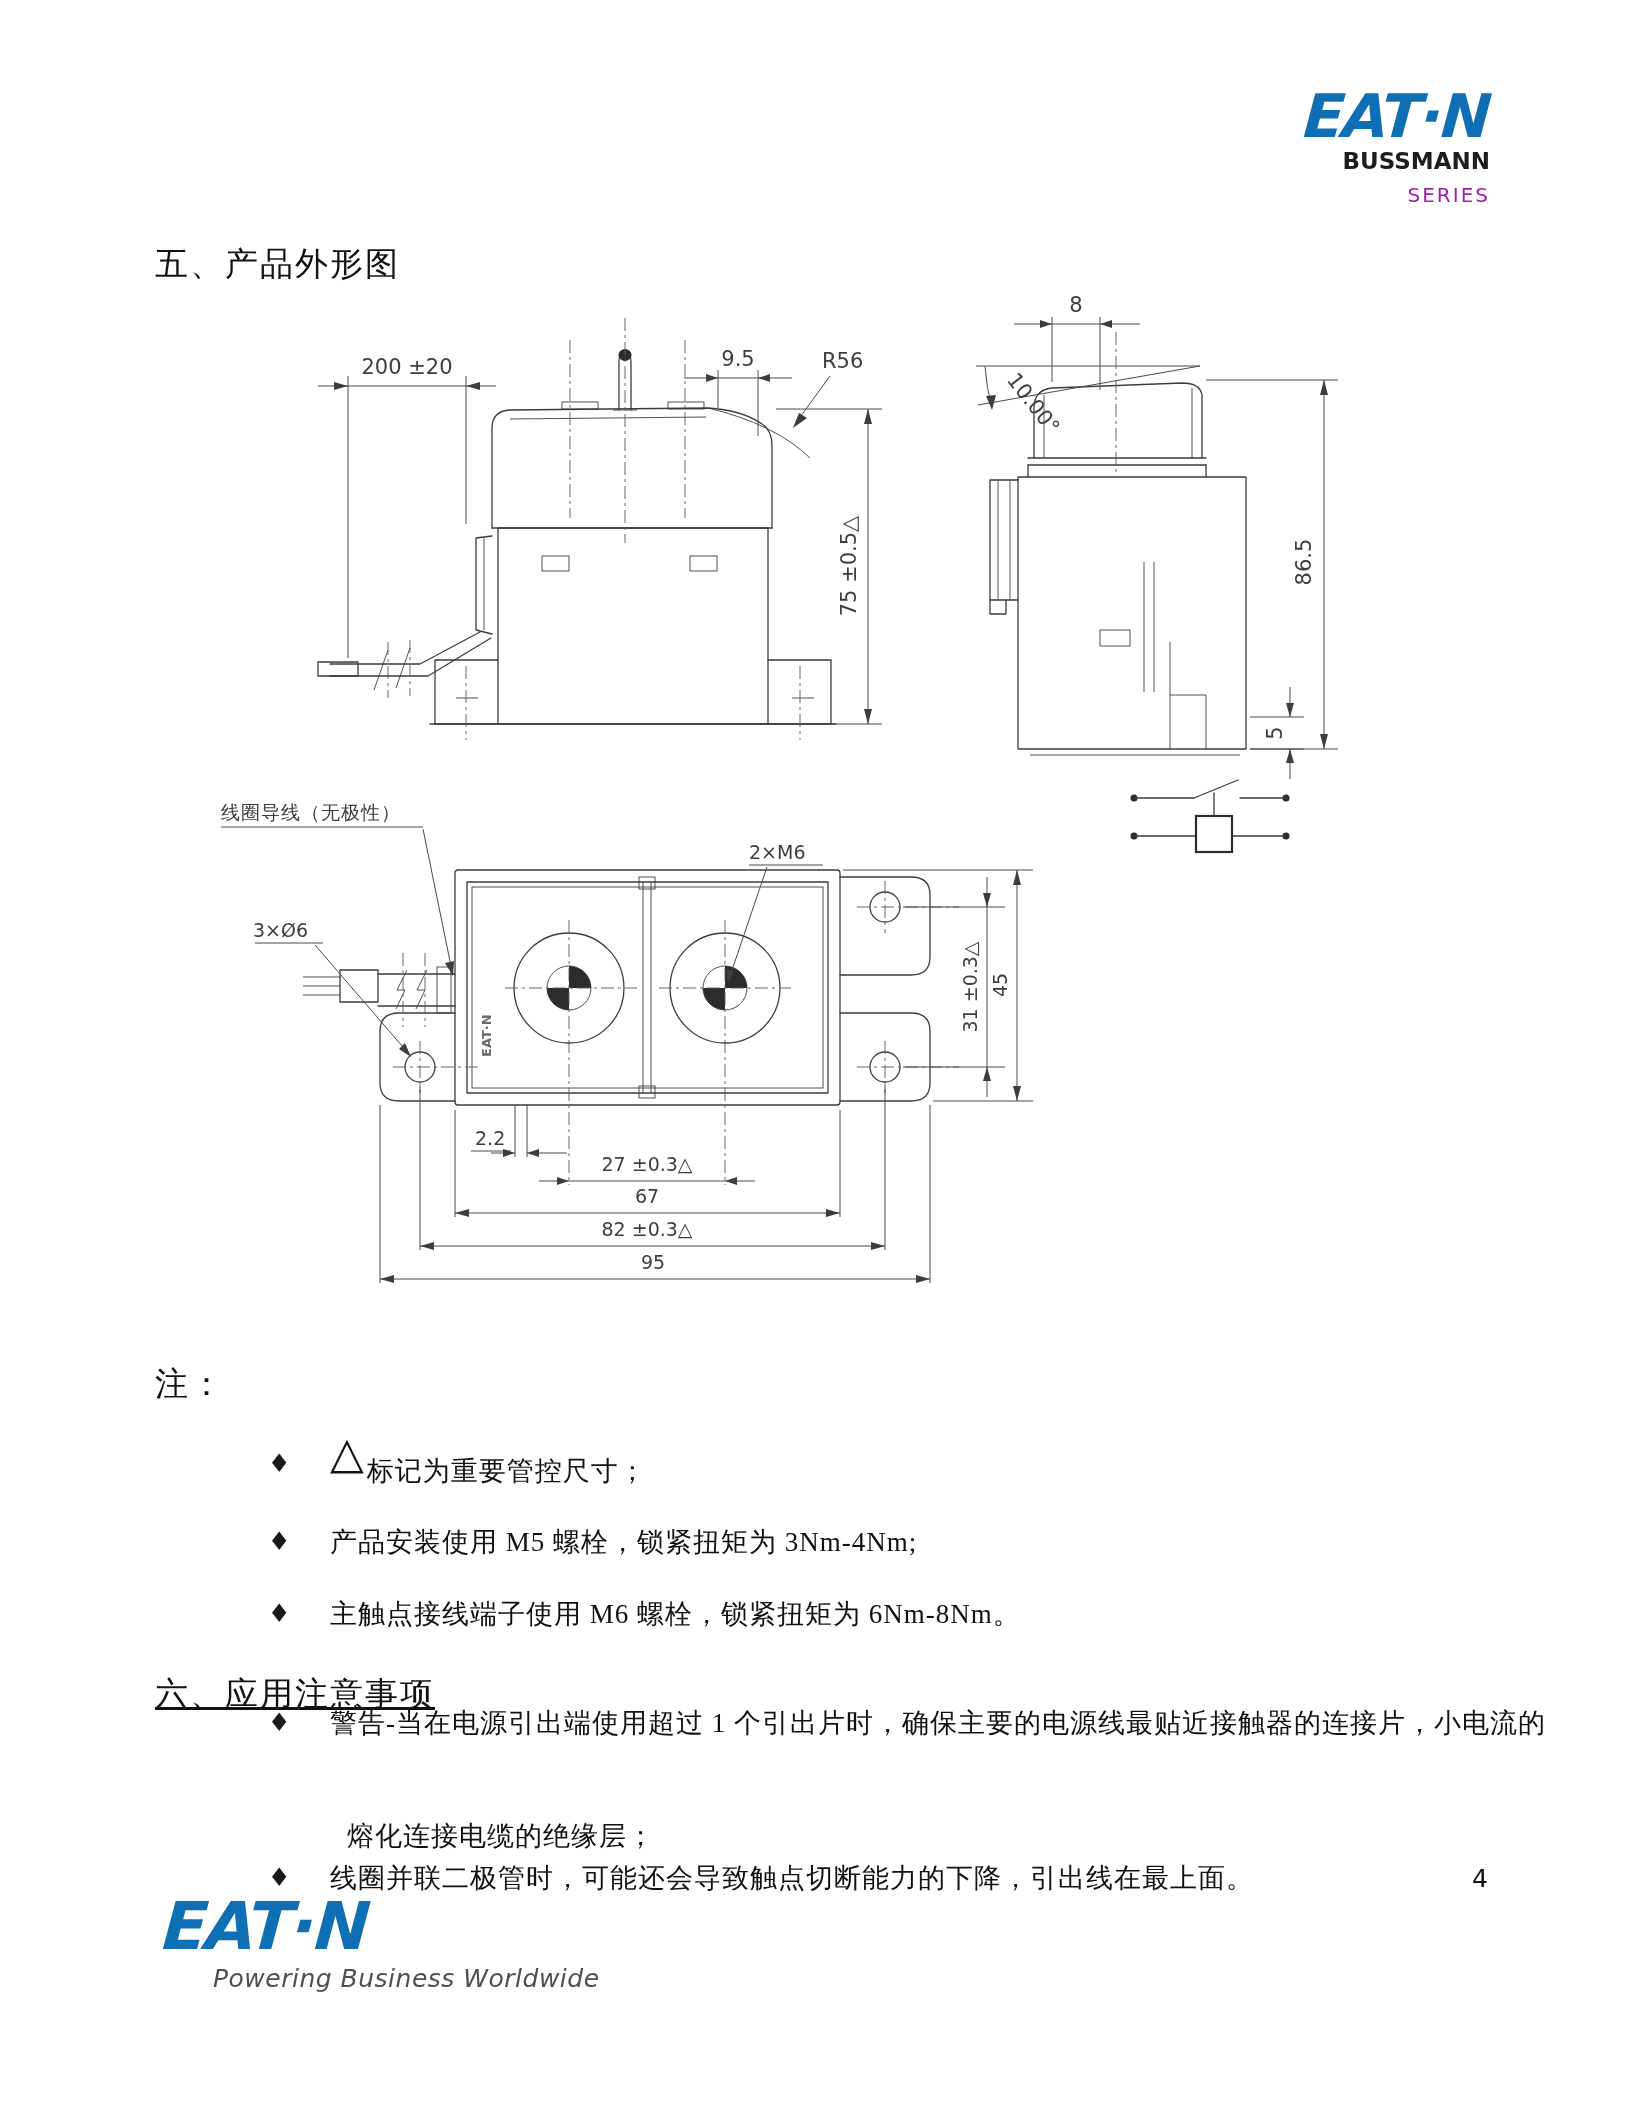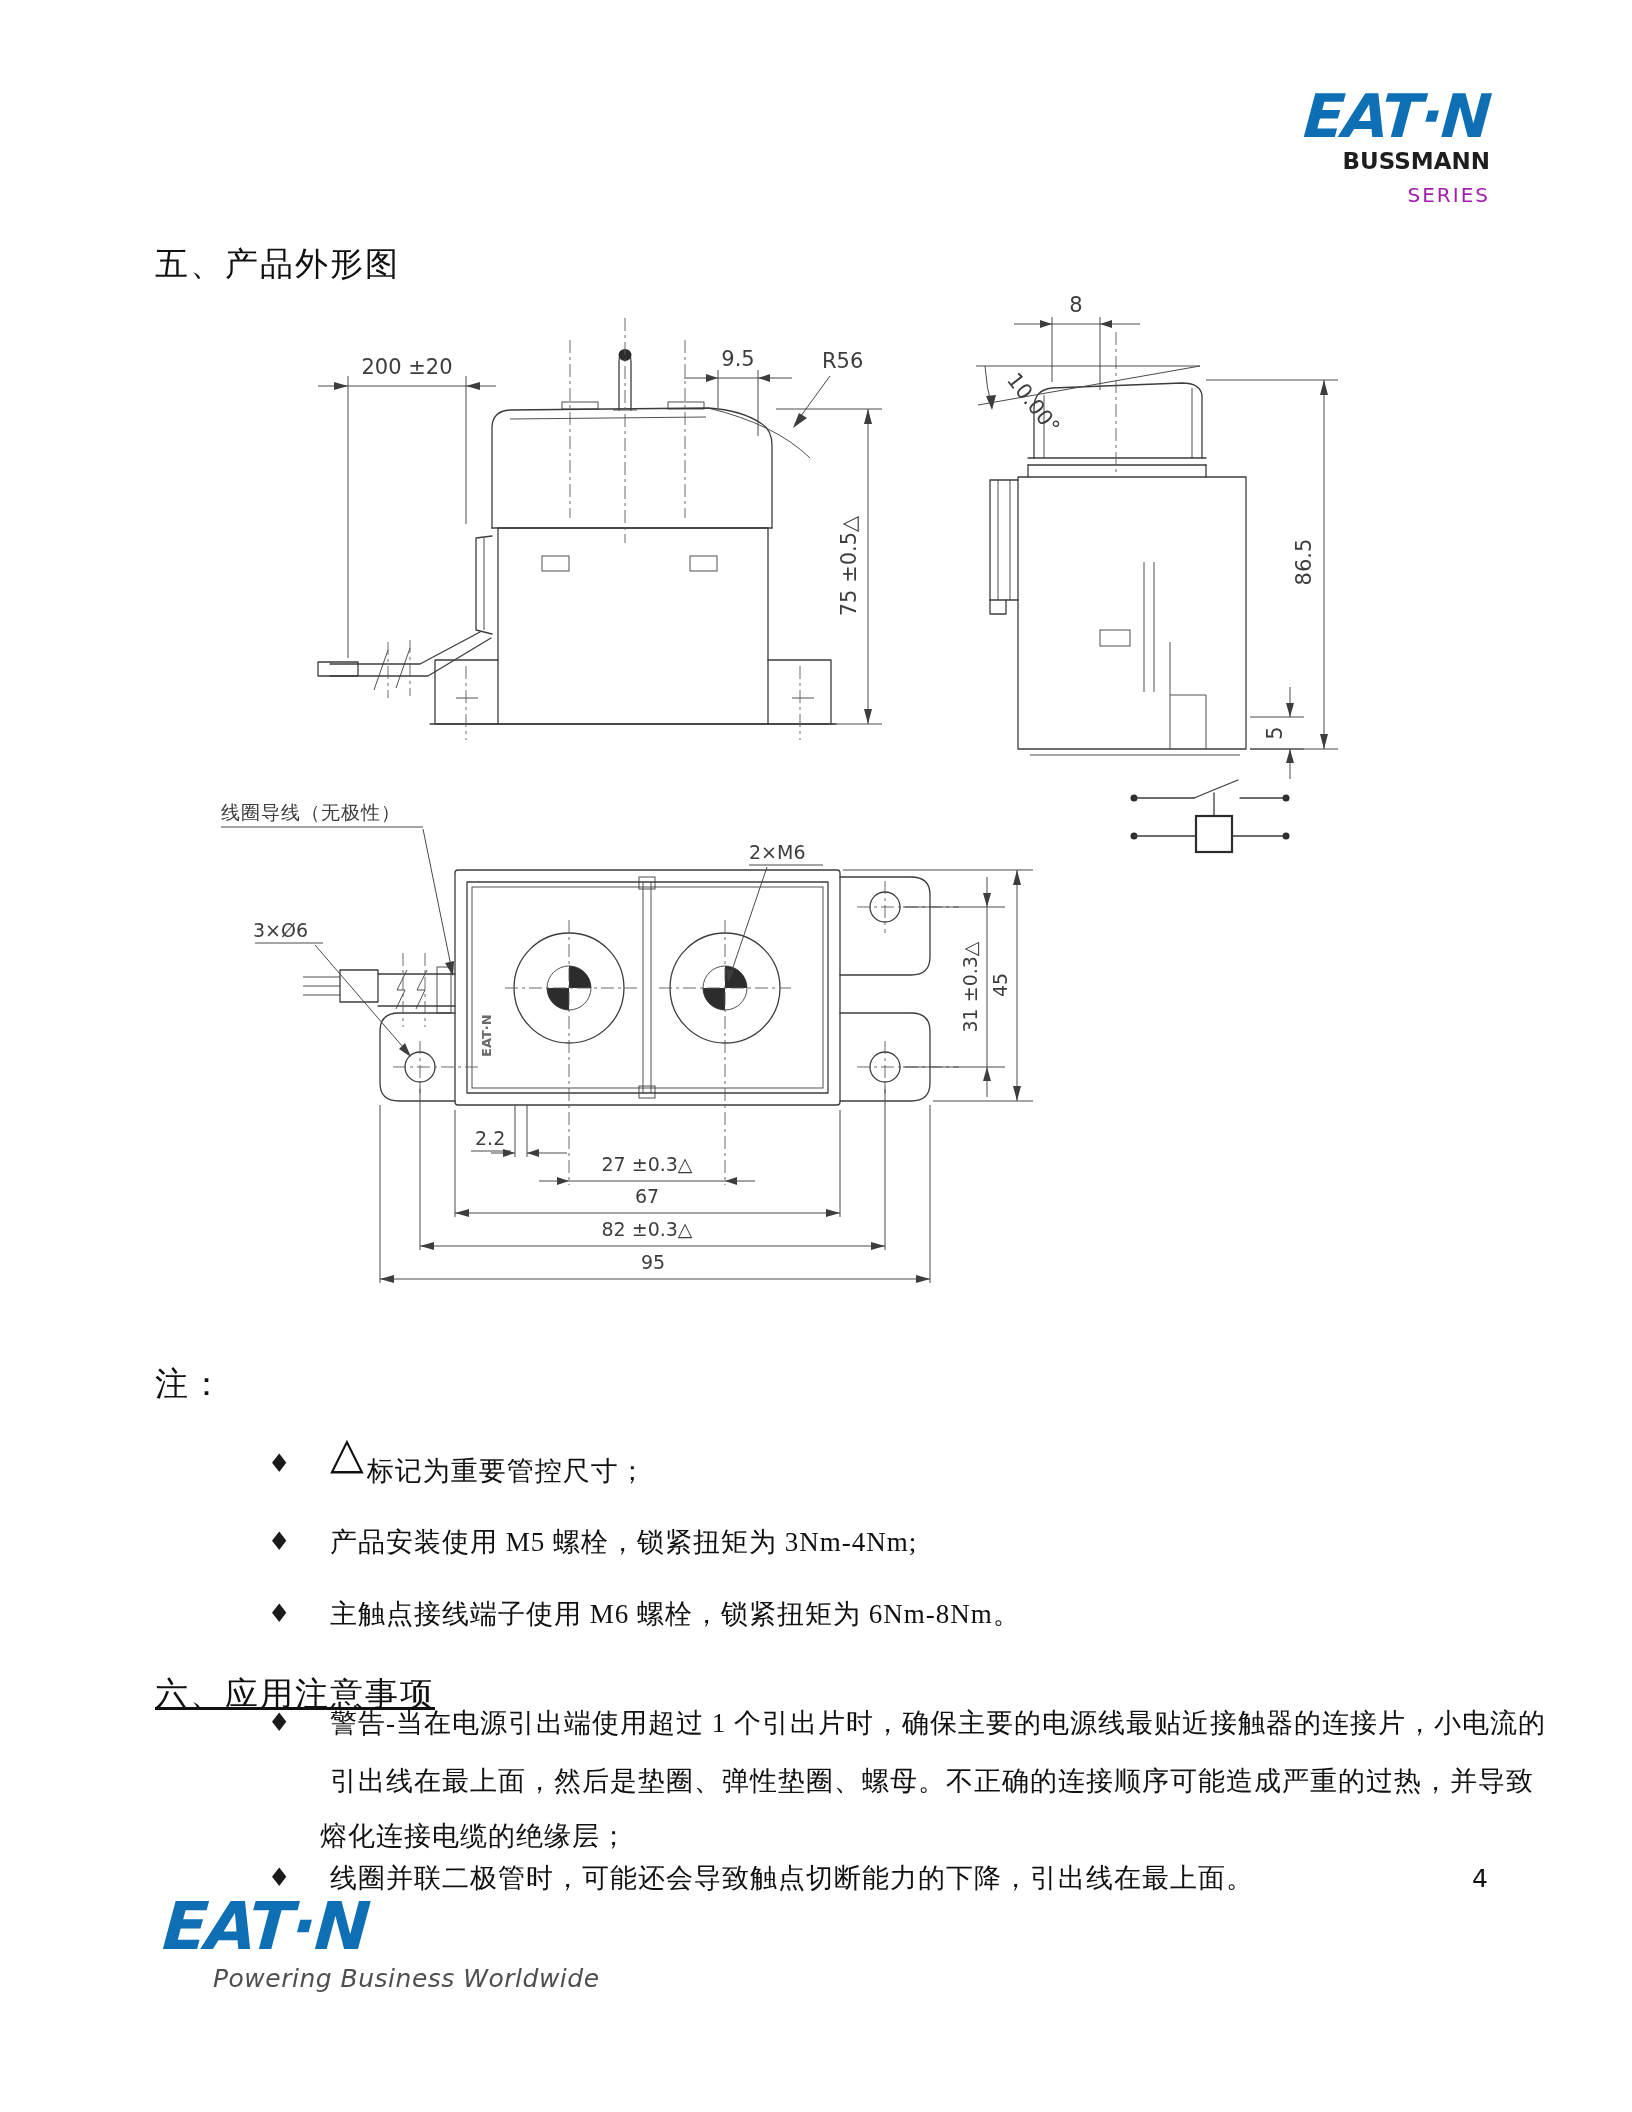--- a/index.html
+++ b/index.html
@@ -302,22 +302,21 @@
     <span class="bullet">◆</span>
     <span class="body-cn">主触点接线端子使用 M6 螺栓，锁紧扭矩为 6Nm-8Nm。</span>
   </div>
 
   <div class="abs h-cn" style="left:155px;top:1648px;text-decoration:underline;">六、应用注意事项</div>
 
   <div class="abs note-row" style="left:272px;top:1705px;">
     <span class="bullet">◆</span>
     <span class="body-cn">警告-当在电源引出端使用超过 1 个引出片时，确保主要的电源线最贴近接触器的连接片，小电流的</span>
   </div>
-  <div class="abs body-cn" style="left:330px;top:1763px;">引出线在最上面，然后是垫圈、弹性垫圈、螺母。不正确的连接顺序可能造成严重的过热，并导致</div>
-  <div class="abs body-cn" style="left:320px;top:1818px;">熔化连接电缆的绝缘层；</div>
+  <div class="abs body-cn" style="left:347px;top:1818px;">熔化连接电缆的绝缘层；</div>
 
   <div class="abs note-row" style="left:272px;top:1860px;">
     <span class="bullet">◆</span>
     <span class="body-cn">线圈并联二极管时，可能还会导致触点切断能力的下降，引出线在最上面。</span>
   </div>
 
   <div class="abs pagenum" style="left:1472px;top:1864px;">4</div>
 
   <div class="abs ftr-logo">
     <div class="eaton-word ftr-eaton">EAT·N</div>

